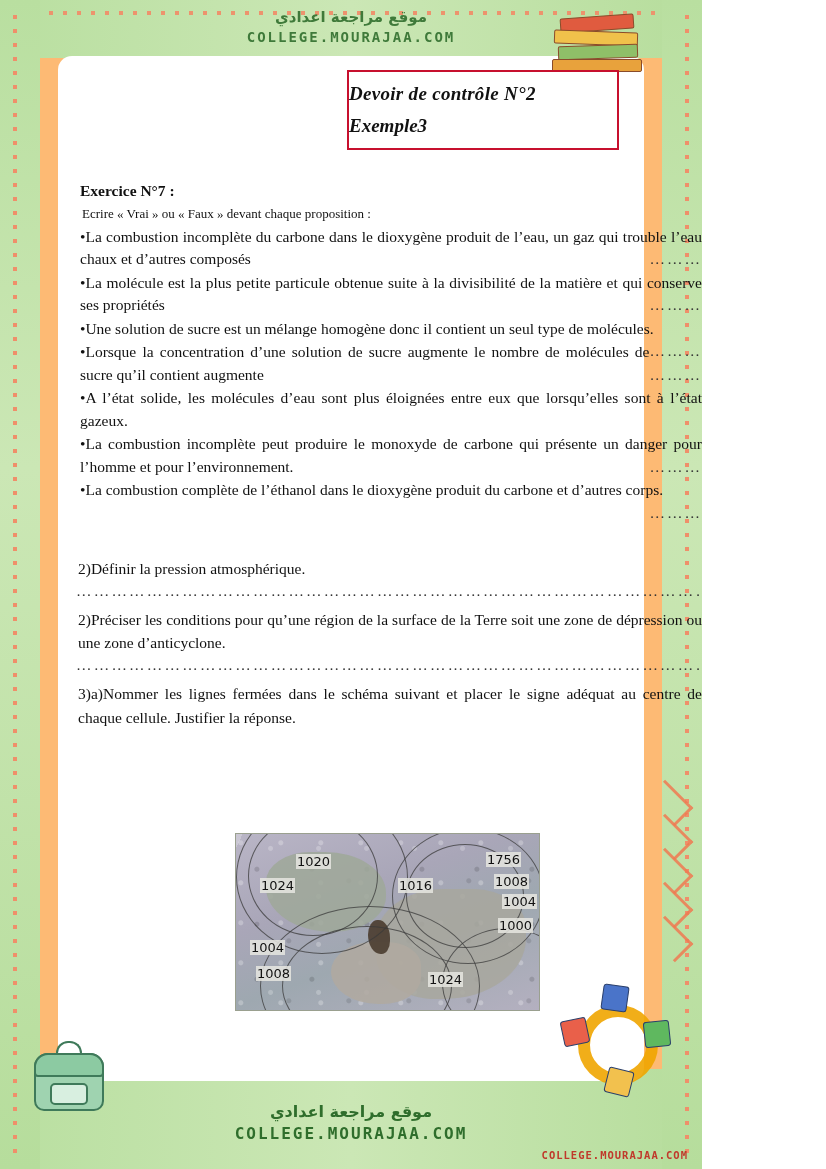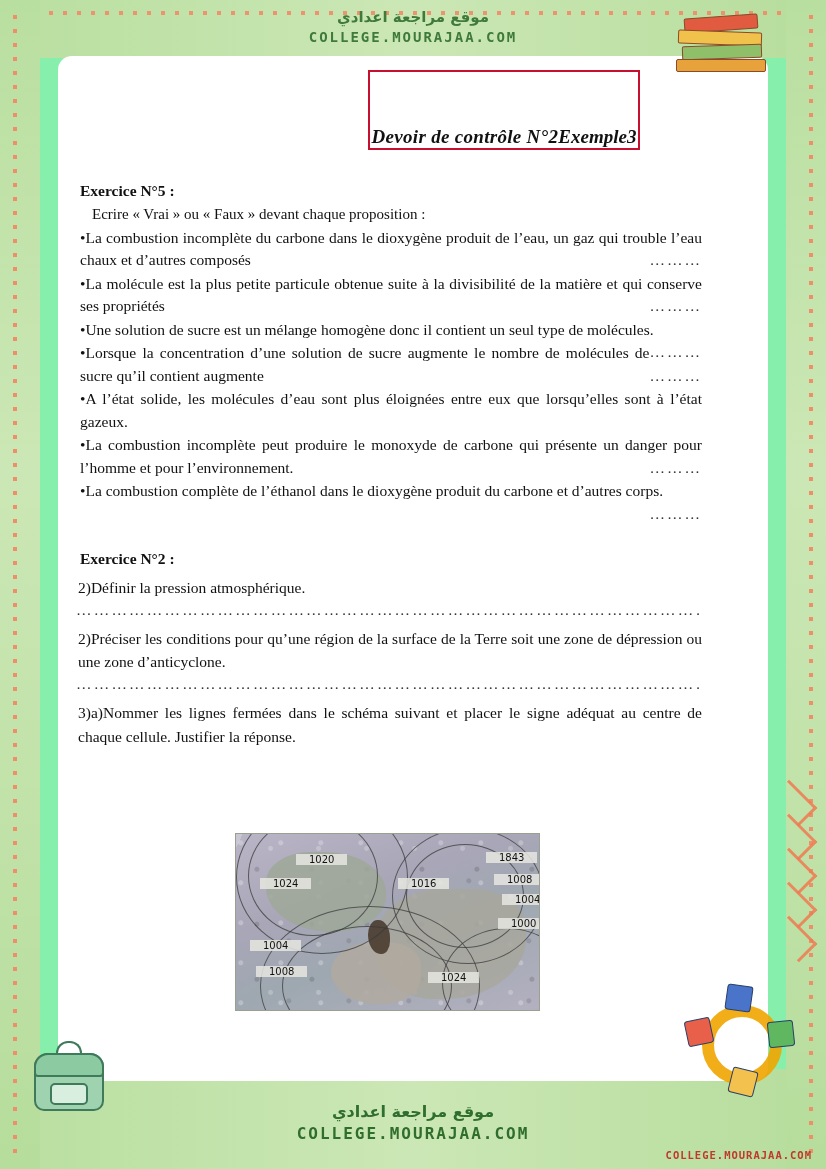--- a/index.html
+++ b/index.html
@@ -4,23 +4,23 @@
 <style>
   * { box-sizing: border-box; }
   html, body {
     margin: 0; padding: 0;
     width: 826px; height: 1169px;
     background: #ffffff;
     font-family: "Liberation Serif", serif;
   }
   .page {
     position: relative;
-    width: 826px; height: 1169px;
+    width: 702px; height: 1169px;
     overflow: hidden;
-    background: #86efac;
+    background: #fdba74;
   }
 
   
   .frame-left, .frame-right {
     position: absolute; top: 0; bottom: 0; width: 40px;
     background: linear-gradient(180deg,#b9dfa0 0%, #cbe7b5 40%, #b6dd9c 100%);
   }
   .frame-left { left: 0; }
   .frame-right { right: 0; }
   .frame-top, .frame-bottom {
@@ -78,24 +78,24 @@
   .book {
     position: absolute; border-radius: 2px; border: 1.6px solid #8a4b2a;
   }
   .b1 { left: 16px; top: 2px;  width: 74px; height: 15px; background:#e05b3f; transform: rotate(-4deg); }
   .b2 { left: 10px; top: 17px; width: 84px; height: 14px; background:#f0c14b; transform: rotate(2deg); }
   .b3 { left: 14px; top: 31px; width: 80px; height: 14px; background:#8fbf68; transform: rotate(-2deg); }
   .b4 { left: 8px;  top: 45px; width: 90px; height: 13px; background:#e8a23c; }
 
   
   .title-box {
-    position: absolute; left: 368px; top: 70px; width: 272px; height: 80px;
+    position: absolute; left: 347px; top: 70px; width: 272px; height: 80px;
     border: 2.5px solid #c7102e;
     background: #ffffff;
-    display: flex; flex-direction: row; align-items: flex-end; justify-content: center;
+    display: flex; flex-direction: column; align-items: flex-start; justify-content: center;
   }
   .title-line1 {
     font-family: "Liberation Serif", serif;
     font-weight: bold; font-style: italic; font-size: 19px; color: #111;
     letter-spacing: .3px;
   }
   .title-line2 {
     font-family: "Liberation Serif", serif;
     font-weight: bold; font-style: italic; font-size: 19px; color: #111;
     margin-top: 10px;
@@ -105,21 +105,21 @@
   .content {
     position: absolute;
     left: 72px; top: 182px; width: 630px;
     color: #111;
   }
   .ex-head {
     font-size: 15.5px; font-weight: bold; margin: 0 0 6px 8px;
     font-family: "Liberation Serif", serif;
   }
   .lead {
-    font-size: 15px; margin: 0 0 4px 20px;
+    font-size: 13px; margin: 0 0 4px 10px;
   }
   .item {
     font-size: 15.5px; line-height: 1.45;
     margin: 0 0 1px 8px;
     text-align: justify;
     position: relative;
   }
   .item .dots-ans {
     letter-spacing: 2px; color: #333;
   }
@@ -170,23 +170,23 @@
   .i1 { left: 12px;  top: -18px; width: 130px; height: 120px; }
   .i2 { left: 0px;   top: -34px; width: 172px; height: 154px; }
   .i3 { left: 170px; top: 10px;  width: 118px; height: 104px; }
   .i4 { left: 156px; top: -6px;  width: 152px; height: 136px; }
   .i5 { left: 46px;  top: 92px;  width: 170px; height: 120px; }
   .i6 { left: 24px;  top: 72px;  width: 220px; height: 160px; }
   .i7 { left: 206px; top: 94px;  width: 130px; height: 110px; }
   .fig-label {
     position: absolute;
     font-family: "DejaVu Sans", sans-serif;
-    font-size: 10px; color: #111;
+    font-size: 13px; color: #111;
     background: rgba(230,230,225,.85);
-    padding: 0 13px;
+    padding: 0 1px;
   }
 
   
   .bottom-banner {
     position: absolute; left: 0; right: 0; bottom: 26px;
     text-align: center;
   }
   .bottom-banner .ar {
     font-family: "DejaVu Sans", sans-serif;
     font-size: 16px; font-weight: bold; color: #2f6e2c;
@@ -252,21 +252,21 @@
     <div class="book b4"></div>
   </div>
 
   <div class="title-box">
     <div class="title-line1">Devoir de contrôle  N°2</div>
     <div class="title-line2">Exemple3</div>
   </div>
 
   <div class="content">
 
-    <div class="ex-head">Exercice N°5 :</div>
+    <div class="ex-head">Exercice N°7 :</div>
     <div class="lead">Ecrire « Vrai » ou « Faux » devant chaque proposition :</div>
 
     <div class="item">
       <span>•La combustion incomplète du carbone dans le dioxygène produit de l’eau, un gaz qui trouble l’eau chaux et d’autres composés</span>
       <span class="dots-ans ans-right">………</span>
     </div>
     <div class="item">
       <span>•La molécule est la plus petite particule obtenue suite à la divisibilité de la matière et qui conserve ses propriétés</span>
       <span class="dots-ans ans-right">………</span>
     </div>
@@ -286,21 +286,20 @@
       <span>•La combustion incomplète peut produire le monoxyde de carbone qui présente un danger pour l’homme et pour l’environnement.</span>
       <span class="dots-ans ans-right">………</span>
     </div>
     <div class="item">
       <span>•La combustion complète de l’éthanol dans le dioxygène produit du carbone et d’autres corps.</span>
       <span class="dots-ans ans-right">………</span>
     </div>
 
     <div class="spacer-lg"></div>
 
-    <div class="ex-head">Exercice N°2 :</div>
     <div class="q">2)Définir la pression atmosphérique.</div>
     <div class="fill-line">……………………………………………………………………………………………………………………………</div>
     <div class="q">2)Préciser les conditions pour qu’une région de la surface de la Terre soit une zone de dépression ou une zone d’anticyclone.</div>
     <div class="fill-line">……………………………………………………………………………………………………………………………</div>
     <div class="q">3)a)Nommer les lignes fermées dans le schéma suivant et placer le signe adéquat au centre de chaque cellule. Justifier la réponse.</div>
   </div>
 
   <div class="figure">
     <div class="fig-noise"></div>
     <div class="land land-1"></div>
@@ -310,21 +309,21 @@
     <div class="isobar i1"></div>
     <div class="isobar i2"></div>
     <div class="isobar i3"></div>
     <div class="isobar i4"></div>
     <div class="isobar i5"></div>
     <div class="isobar i6"></div>
     <div class="isobar i7"></div>
     <div class="fig-label" style="left:24px;  top:44px;">1024</div>
     <div class="fig-label" style="left:60px;  top:20px;">1020</div>
     <div class="fig-label" style="left:162px; top:44px;">1016</div>
-    <div class="fig-label" style="left:250px; top:18px;">1843</div>
+    <div class="fig-label" style="left:250px; top:18px;">1756</div>
     <div class="fig-label" style="left:258px; top:40px;">1008</div>
     <div class="fig-label" style="left:266px; top:60px;">1004</div>
     <div class="fig-label" style="left:230px; top:84px;margin-left:32px;">1000</div>
     <div class="fig-label" style="left:14px;  top:106px;">1004</div>
     <div class="fig-label" style="left:20px;  top:132px;">1008</div>
     <div class="fig-label" style="left:192px; top:138px;">1024</div>
   </div>
 
   <div class="chevrons">
     <div class="chev" style="top:0px;"></div>

